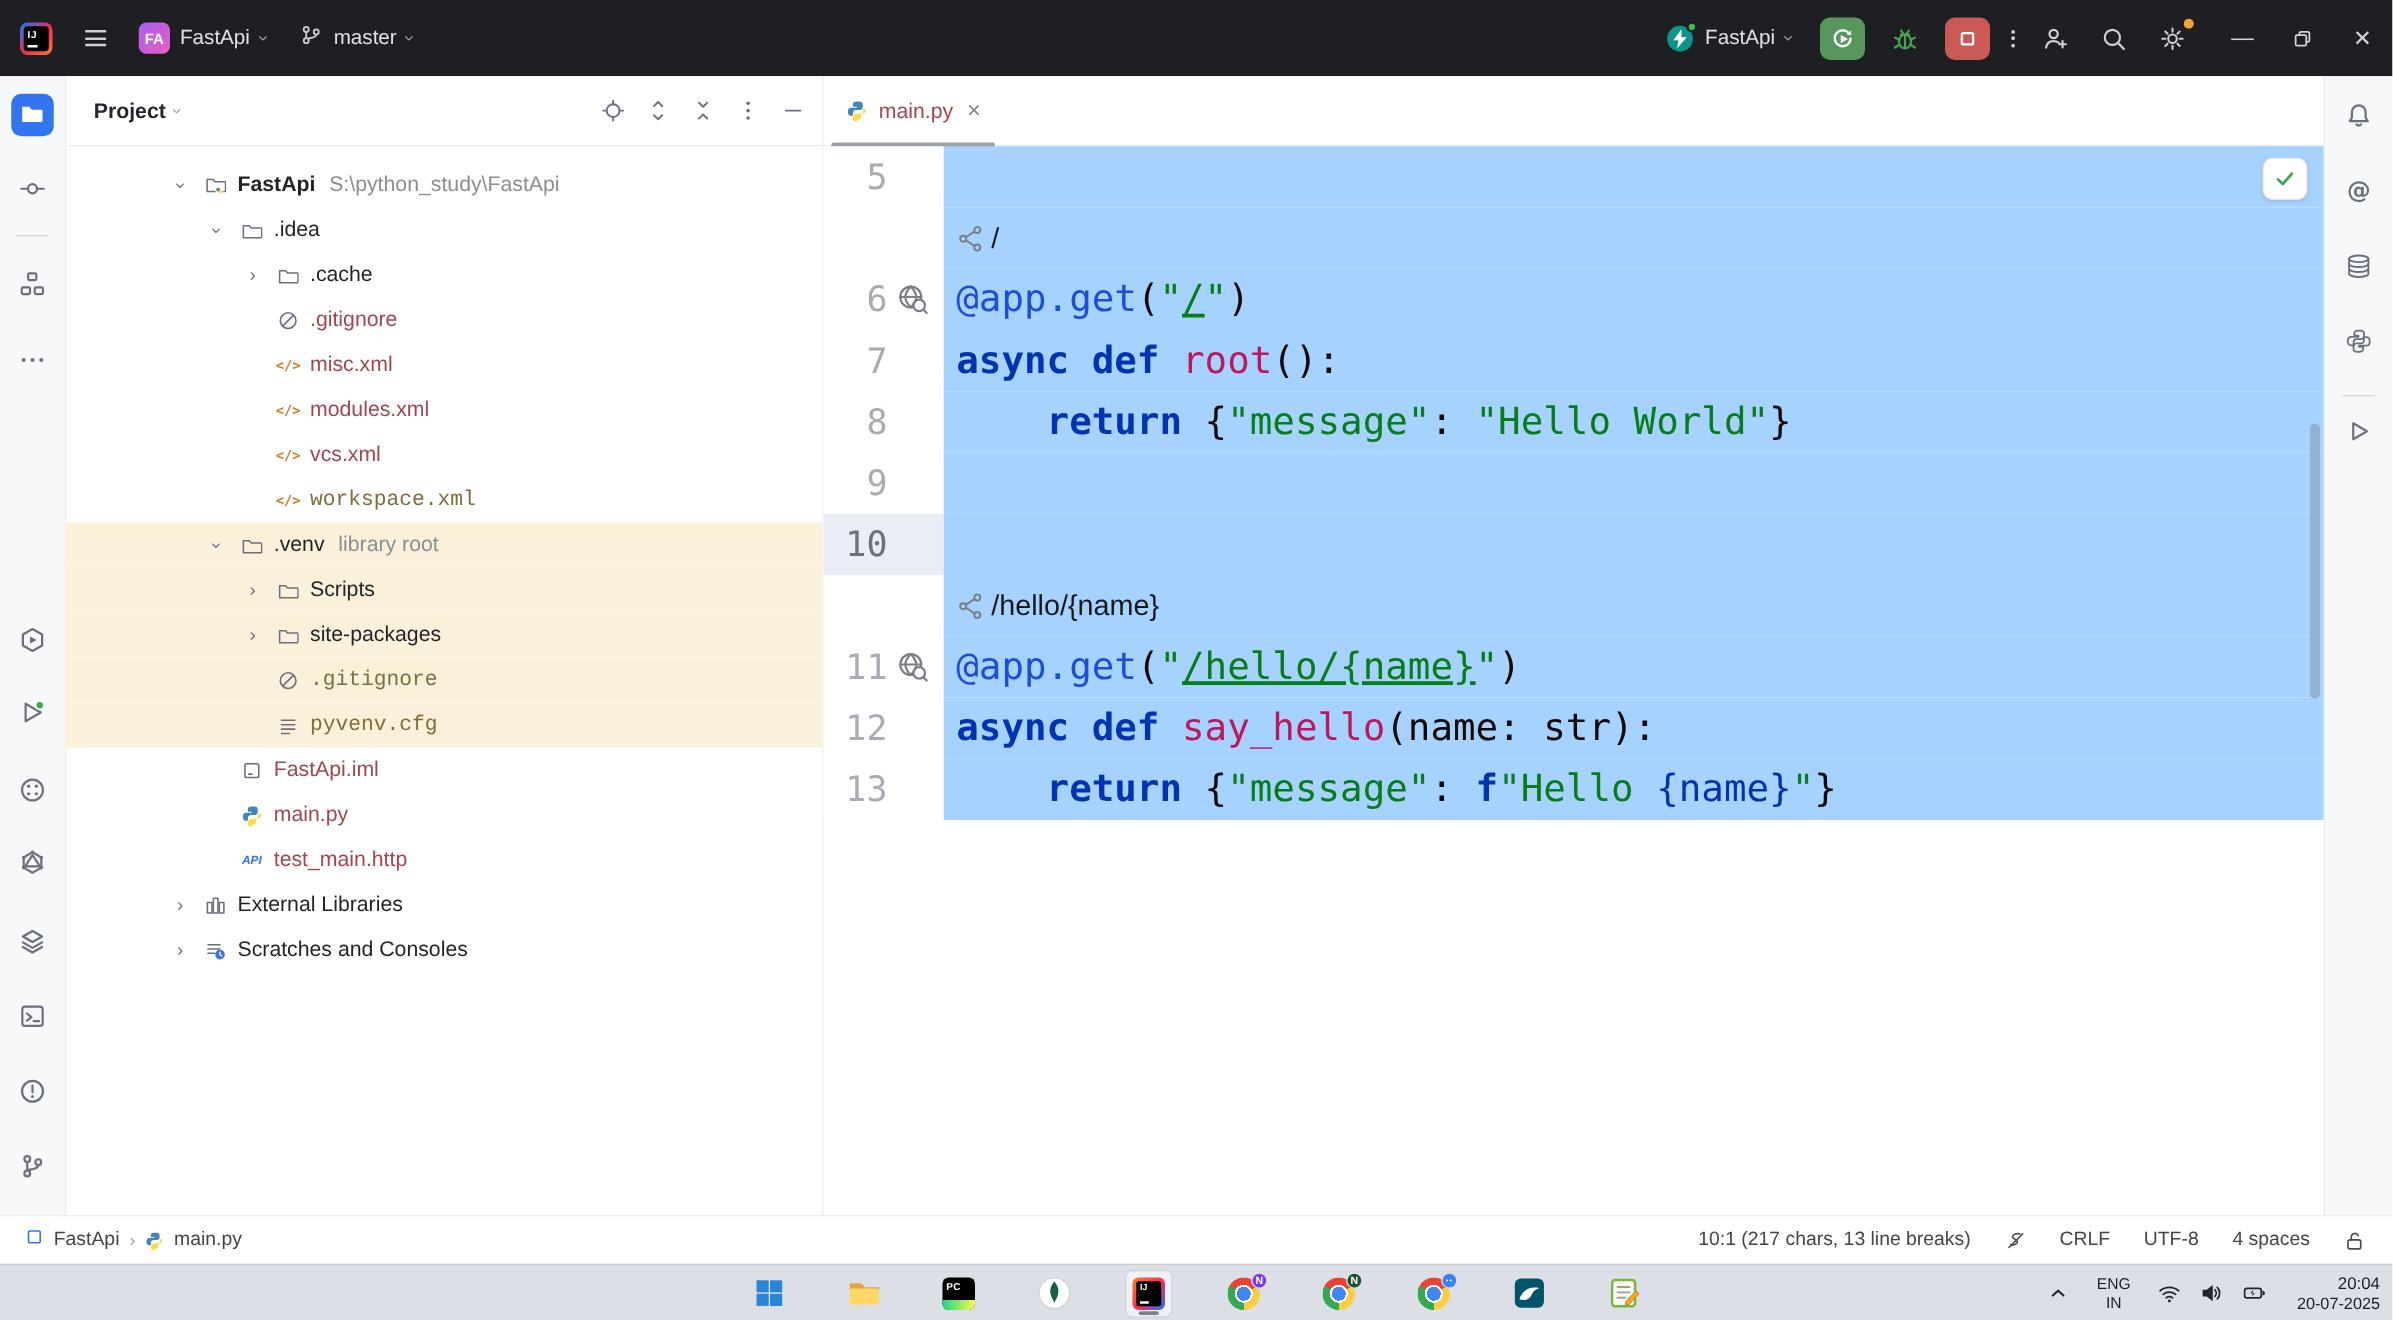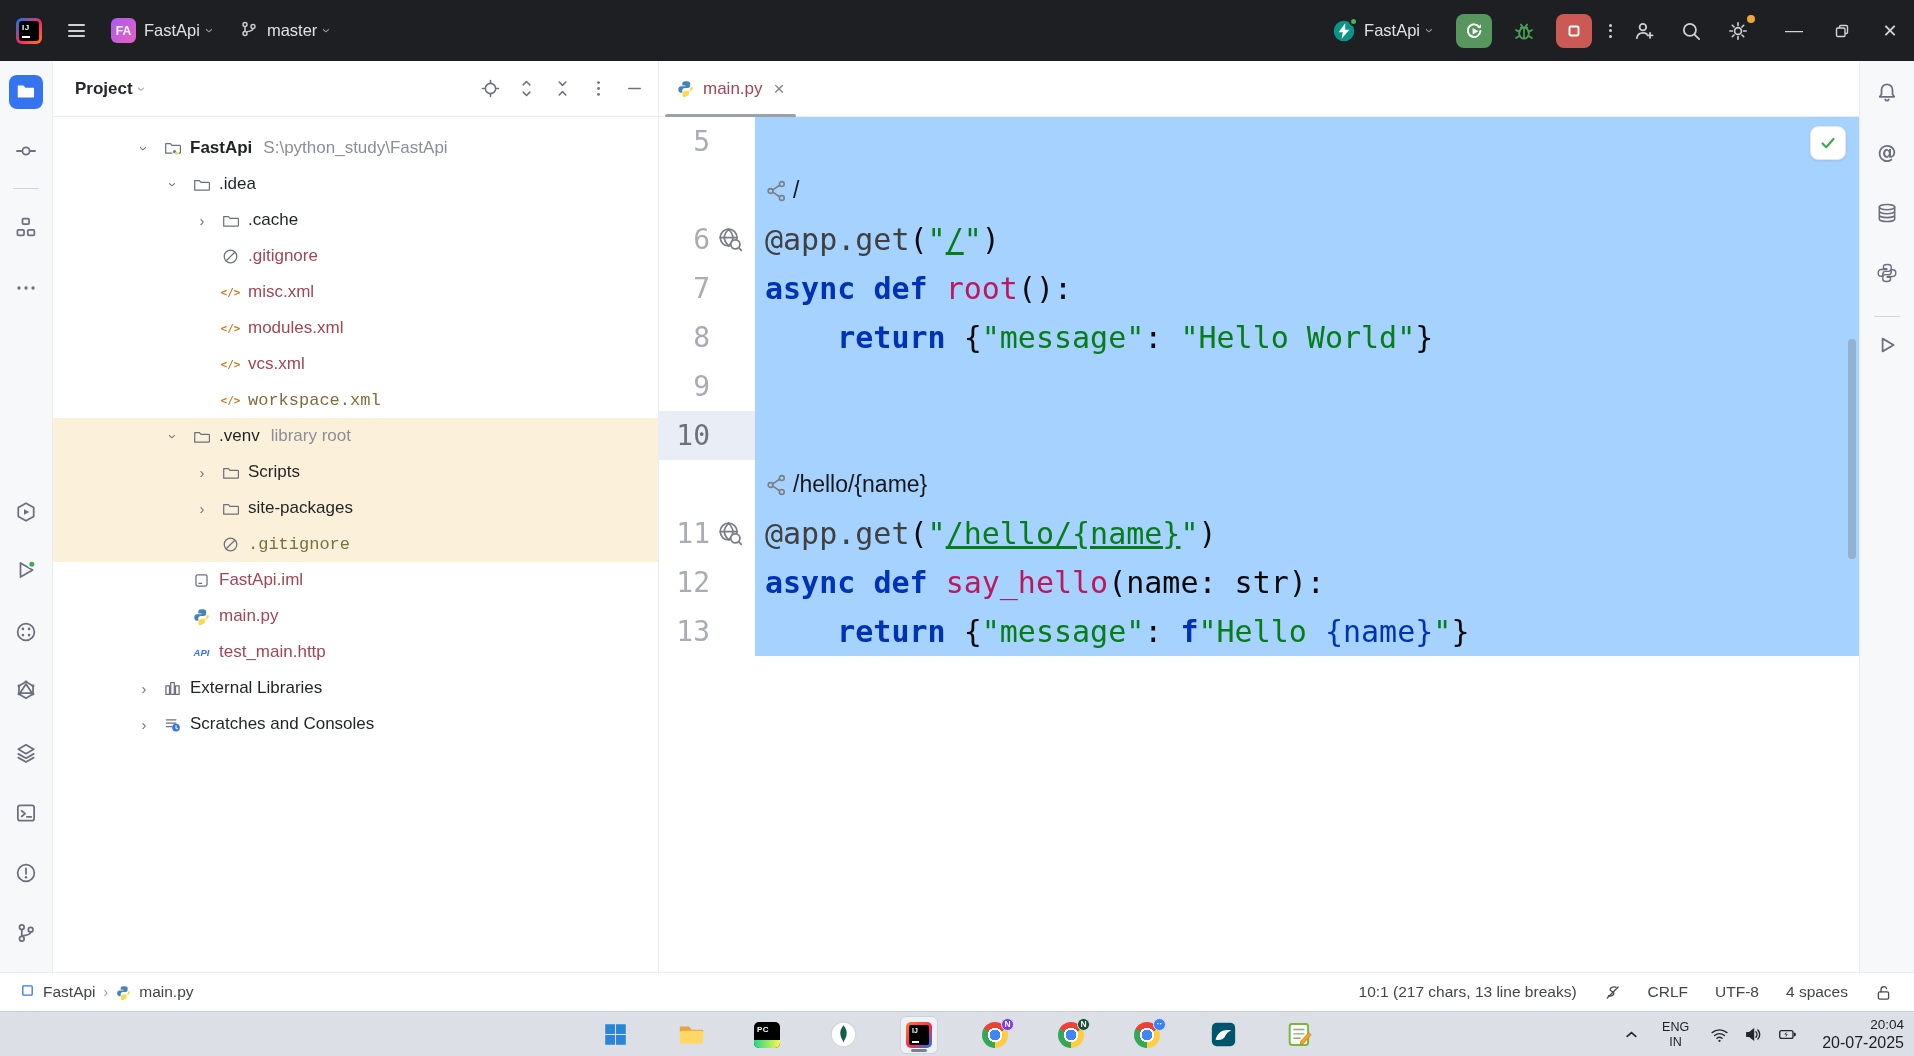--- a/index.html
+++ b/index.html
@@ -76,21 +76,21 @@
   .lnum{color:#a9acb4;font-size:28px;}
   .gutter.caret .lnum{color:#6e717b;}
   .gicon{width:30px;height:30px;flex:none;display:flex;align-items:center;justify-content:center;}
   .gicon svg{width:27px;height:27px;}
   .cline{flex:1;display:flex;align-items:center;white-space:pre;padding-left:10px;min-width:0;}
   .cline.sel{background:#a6d2ff;}
   .inlay{font-family:"Liberation Sans",sans-serif;font-size:23px;color:#16181c;display:flex;align-items:center;gap:4px;}
   .inlay svg{width:24px;height:24px;}
   .c-pl{color:#080808;}
   .c-kw{color:#0033b3;font-weight:bold;}
-  .c-dec{color:#404040;}
+  .c-dec{color:#1d4ed8;}
   .c-str{color:#067d17;}
   .c-strU{color:#067d17;text-decoration:underline;}
   .c-fn{color:#be185d;}
   .c-fk{color:#0033b3;}
   .inspection{position:absolute;top:9px;right:13px;width:36px;height:34px;background:#fff;border:1px solid #e4e6ea;border-radius:8px;box-shadow:0 1px 3px rgba(0,0,0,.09);display:flex;align-items:center;justify-content:center;}
   .scroll-thumb{position:absolute;right:3px;top:222px;width:8px;height:220px;border-radius:4px;background:rgba(125,137,152,.45);}
 
   
   .statusbar{position:absolute;left:0;bottom:45px;width:1914px;height:39px;background:#fff;border-top:1px solid #ebecf0;display:flex;align-items:center;padding:0 22px 0 20px;font-size:15.5px;color:#43454d;}
   .crumbs{display:flex;align-items:center;gap:8px;}
@@ -115,21 +115,21 @@
   .pcicon .grad{position:absolute;left:0;right:0;bottom:0;height:8px;background:linear-gradient(90deg,#21d789,#fcf84a);}
   .ijicon{width:26px;height:26px;border-radius:5px;background:linear-gradient(135deg,#fc801d,#fe2857 55%,#087cfa);position:relative;}
   .ijicon .inner{position:absolute;inset:3px;background:#000;border-radius:2px;}
   .ijicon .ij{position:absolute;top:5px;left:6px;color:#fff;font-size:7px;font-weight:bold;}
   .ijicon .bar{position:absolute;left:6px;bottom:5px;width:7px;height:1.5px;background:#fff;}
   .tb-tray{position:absolute;right:10px;top:0;height:45px;display:flex;align-items:center;gap:15px;}
   .tray-ic svg{width:19px;height:19px;display:block;}
   .lang{display:flex;flex-direction:column;align-items:center;line-height:1.15;font-size:12.5px;color:#1c1e22;margin:0 6px;}
   .clock{display:flex;flex-direction:column;align-items:flex-end;line-height:1.2;color:#1c1e22;margin-left:10px;}
   .clock .t{font-size:13.5px;}
-  .clock .d{font-size:16px;}
+  .clock .d{font-size:13px;}
 </style>
 </head>
 <body>
 
 <div class="titlebar">
   <div class="tb-left">
     <div class="applogo">
         <div class="inner"></div>
         <div class="ij">IJ</div>
         <div class="bar"></div>
@@ -447,20 +447,29 @@
         <div class="trow hl" style="padding-left: 138px;">
           <span class="tchev"></span>
           <span class="ticon">
             <svg viewBox="0 0 16 16" fill="none" stroke="#6c707e" stroke-width="1.2" stroke-linecap="round" stroke-linejoin="round">
               <circle cx="8" cy="8" r="5.9"></circle>
               <path d="M4.4 11.6l7.2-7.2"></path>
             </svg>
           </span>
           <span class="tlabel olive">.gitignore</span>
         </div>
+        <div class="trow hl" style="padding-left: 138px;">
+          <span class="tchev"></span>
+          <span class="ticon">
+            <svg viewBox="0 0 16 16" fill="none" stroke="#6c707e" stroke-width="1.2" stroke-linecap="round" stroke-linejoin="round">
+              <path d="M3 4h10M3 7.3h10M3 10.6h10M3 13.9h6"></path>
+            </svg>
+          </span>
+          <span class="tlabel olive">pyvenv.cfg</span>
+        </div>
         <div class="trow" style="padding-left: 109px;">
           <span class="tchev"></span>
           <span class="ticon">
             <svg viewBox="0 0 16 16" fill="none" stroke="#6c707e" stroke-width="1.2" stroke-linecap="round" stroke-linejoin="round">
               <rect x="2.8" y="2.8" width="10.4" height="10.4" rx="1.4"></rect>
               <path d="M5.5 10.6h2.6"></path>
             </svg>
           </span>
           <span class="tlabel red">FastApi.iml</span>
         </div>

